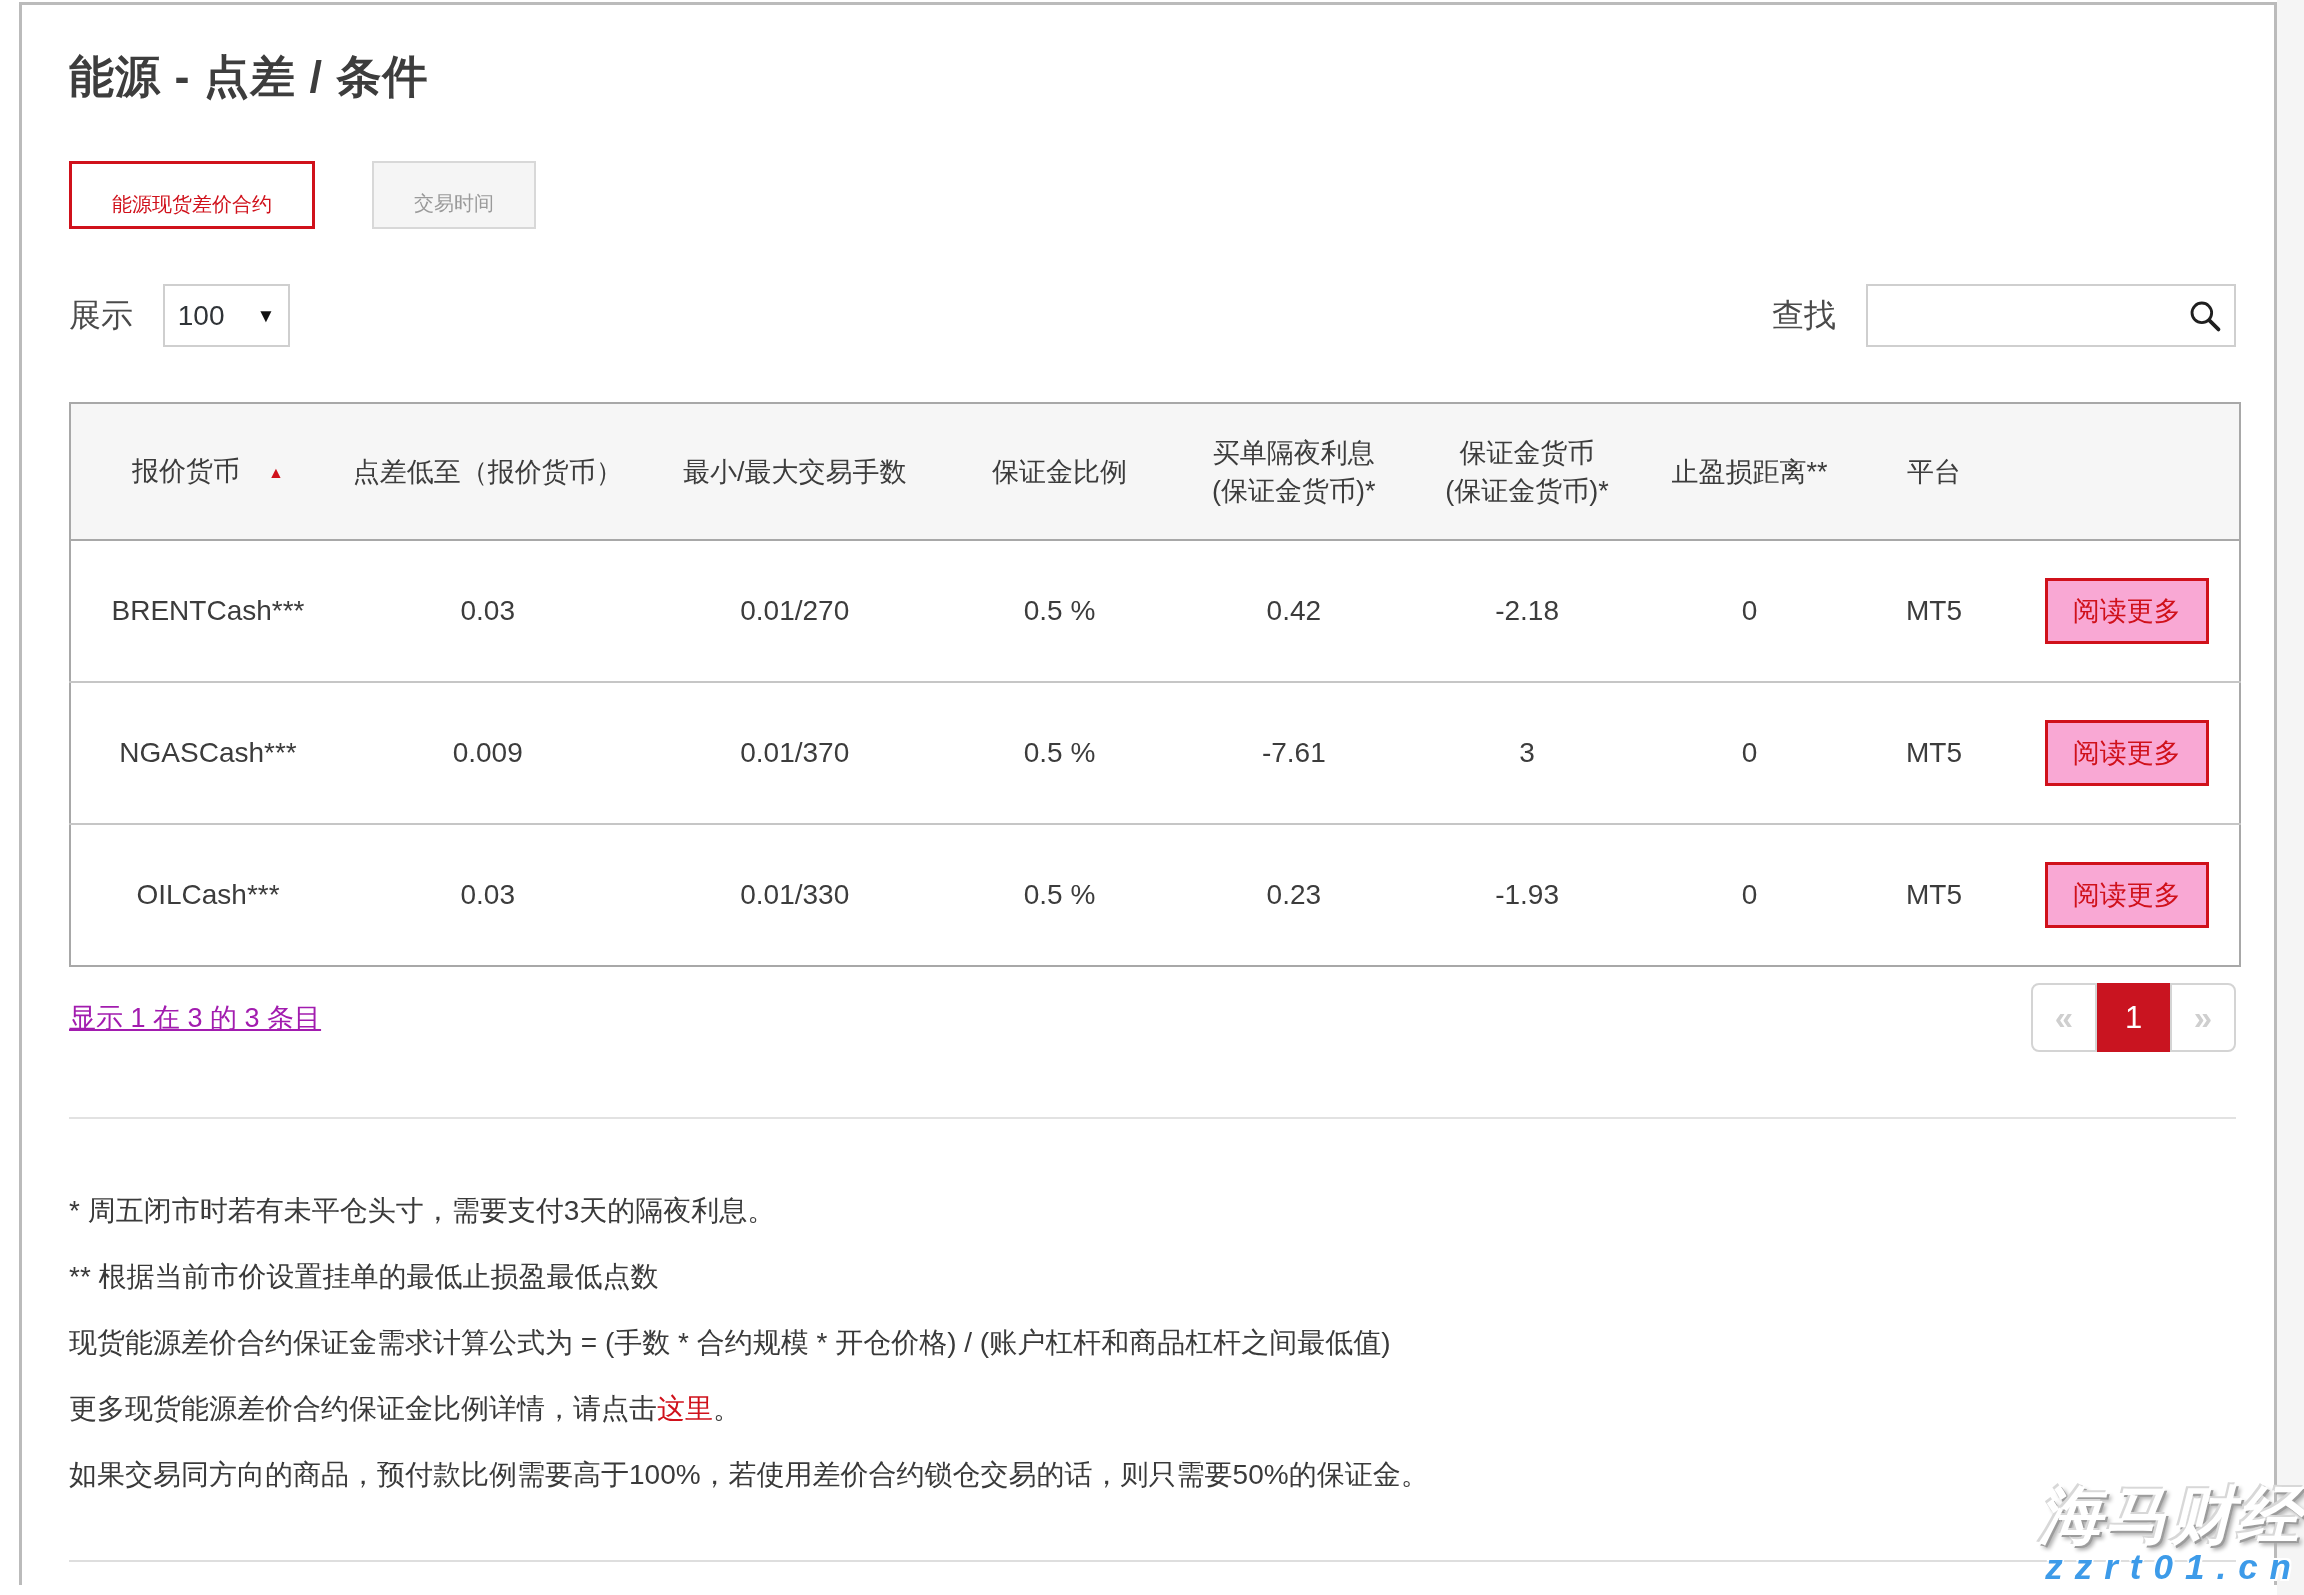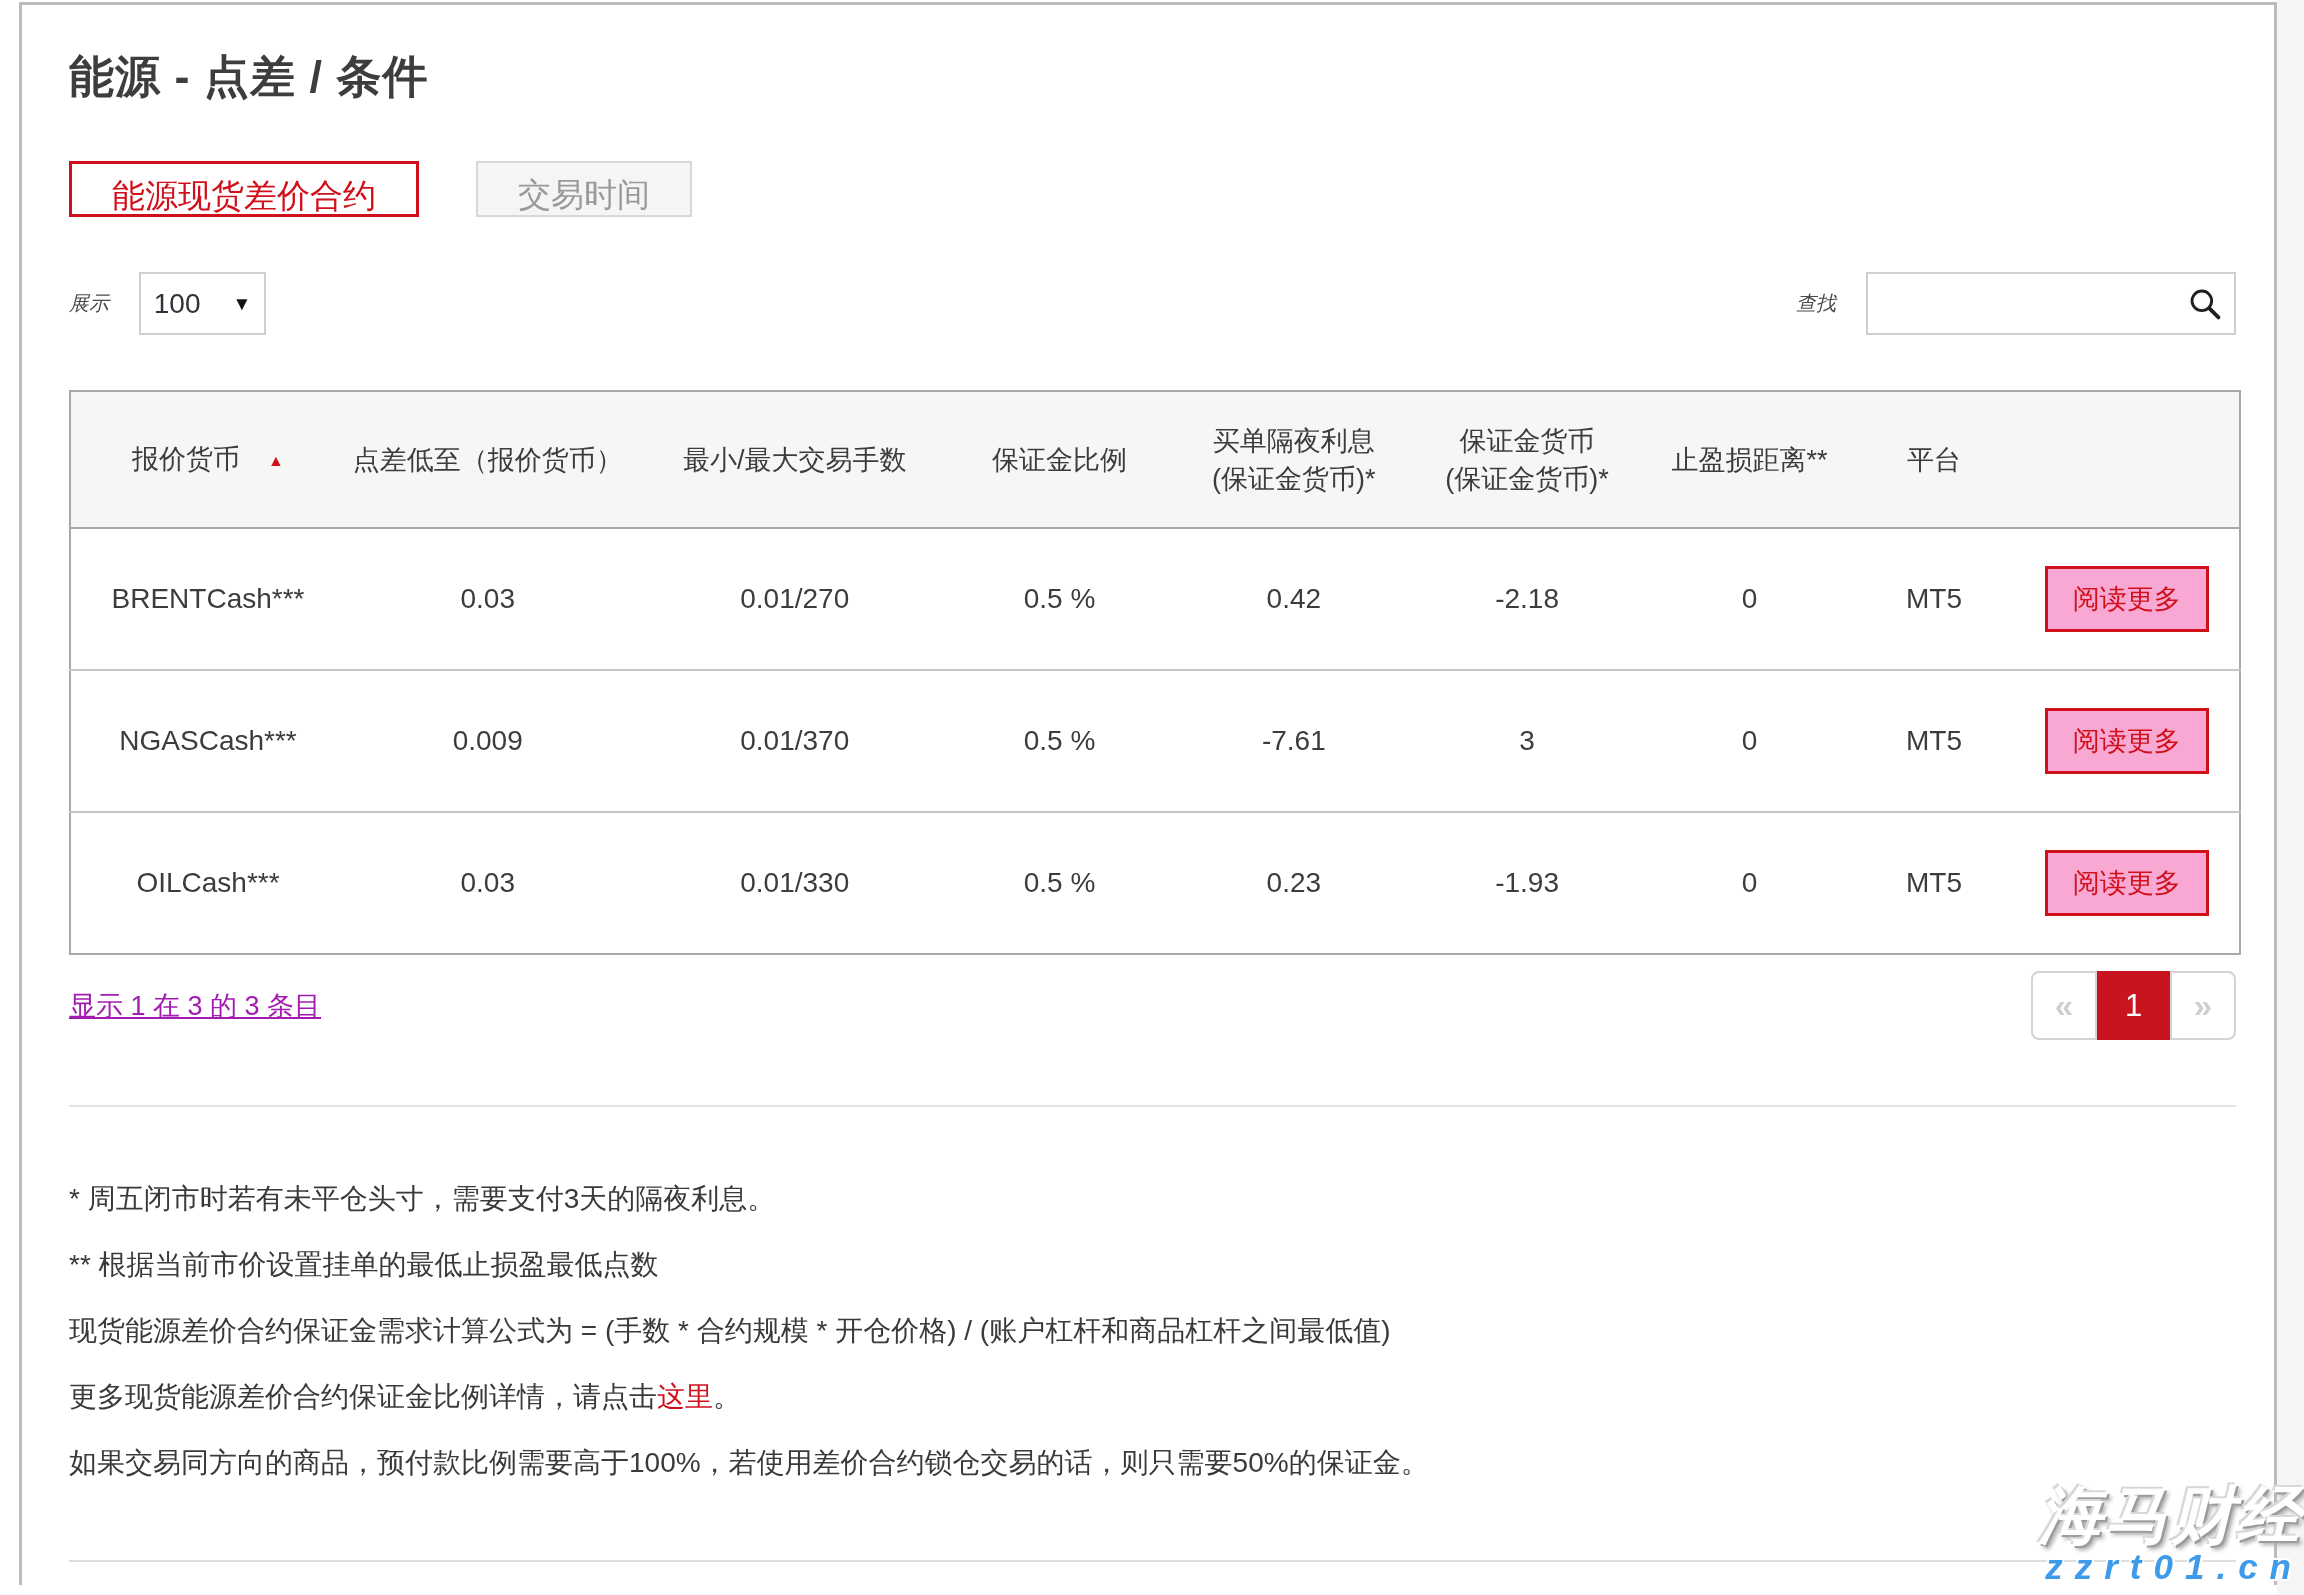--- a/index.html
+++ b/index.html
@@ -22,32 +22,32 @@
     border:3px solid #bbbbbb; border-bottom:none;
     padding:0 38px 0 47px;
   }
   .page-title {
     margin-top:42px;
     font-size:45px; font-weight:bold; color:#3d3d3d;
     letter-spacing:1px;
   }
   .tabs { display:flex; gap:57px; margin-top:54px; }
   .tab {
-    font-size:33px; height:56px; line-height:64px;
-    padding:0 40px; cursor:pointer; white-space:nowrap;
+    font-size:20px; height:68px; line-height:64px;
+    padding:8px 40px; cursor:pointer; white-space:nowrap;
   }
   .tab-active { color:#d0111b; border:3px solid #d0111b; background:#fff; }
   .tab-inactive { color:#9a9a9a; border:2px solid #d8d8d8; background:#f5f5f5; }
 
   .controls {
     display:flex; justify-content:space-between; align-items:center;
     margin-top:55px;
   }
   .ctrl-left, .ctrl-right { display:flex; align-items:center; gap:30px; }
-  .ctrl-label { font-size:20px; color:#4a4a4a;font-style:italic; }
+  .ctrl-label { font-size:32px; color:#4a4a4a; }
   .show-select {
     width:127px; height:63px; border:2px solid #cfcfcf; background:#fff;
     display:flex; align-items:center; justify-content:center; gap:32px;
     font-size:28px; color:#2f3337; cursor:pointer;
   }
   .caret { font-size:19px; color:#111; }
   .search-box { position:relative; width:370px; height:63px; }
   .search-box input {
     width:100%; height:100%; border:2px solid #cfcfcf; background:#fff;
     font-size:28px; padding:0 61px 0 16px; outline:none;

